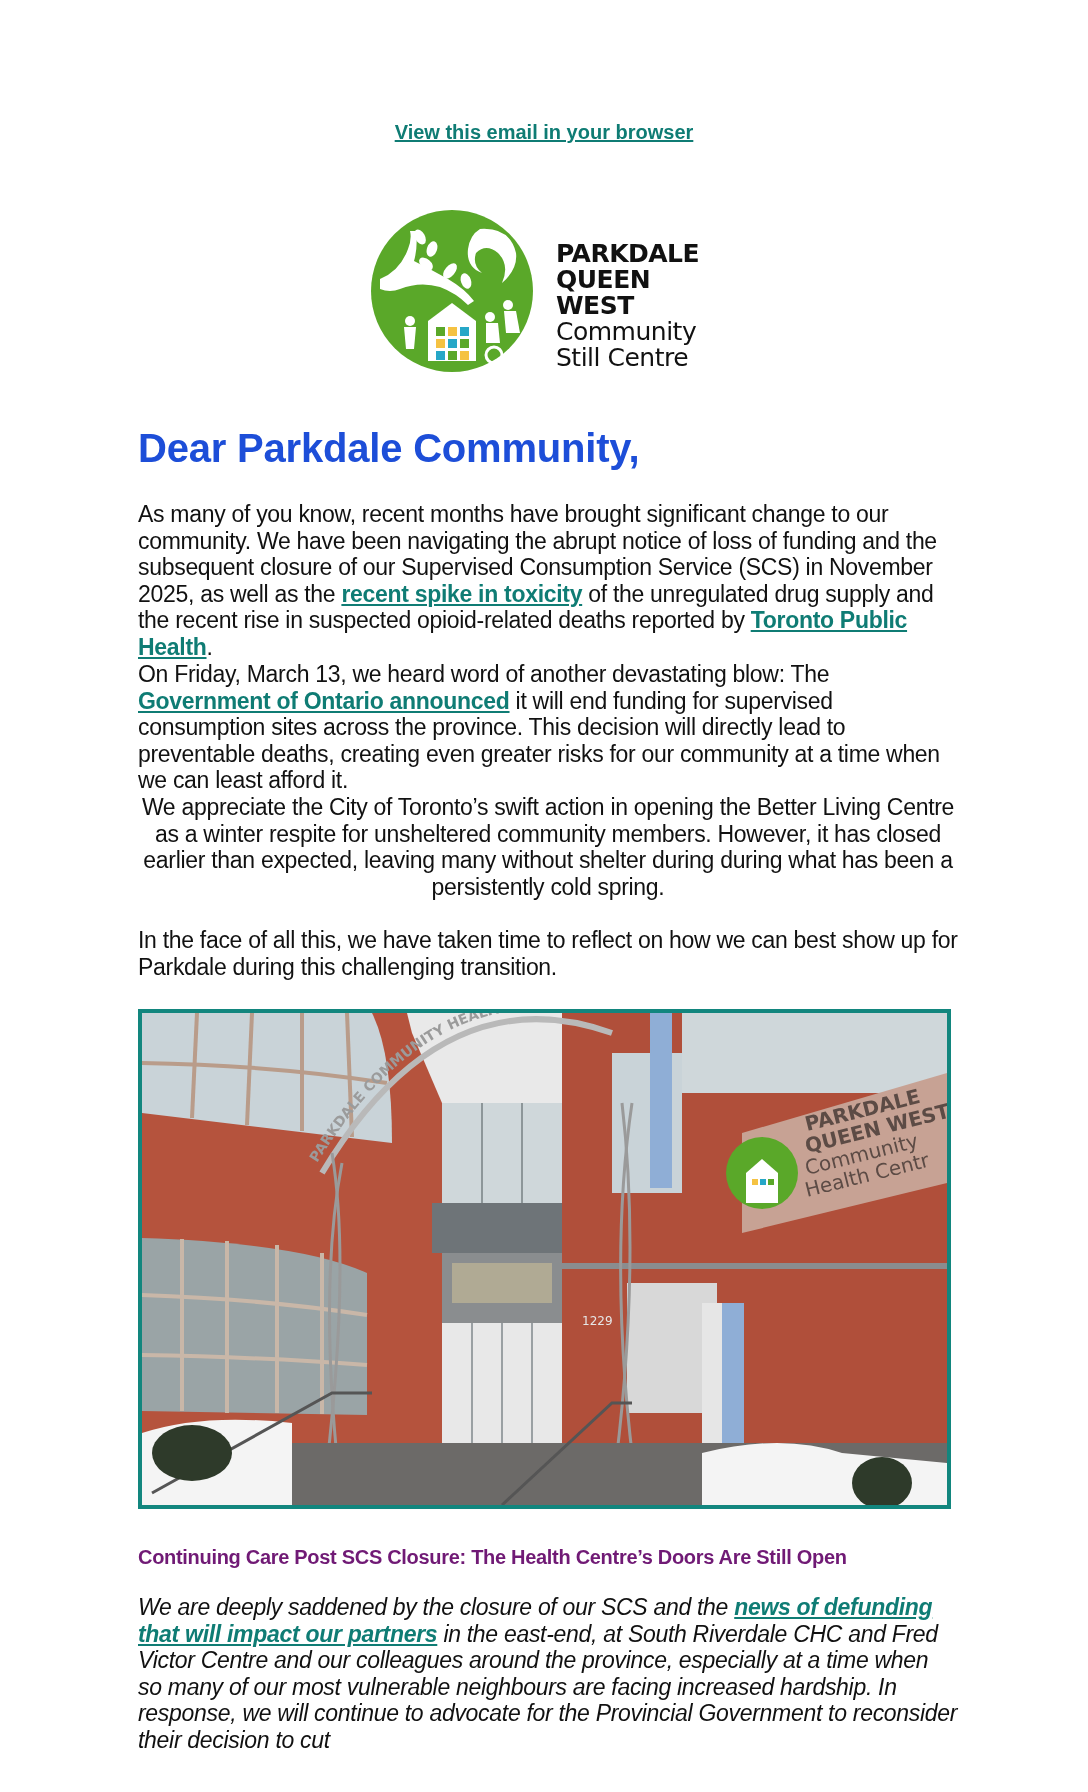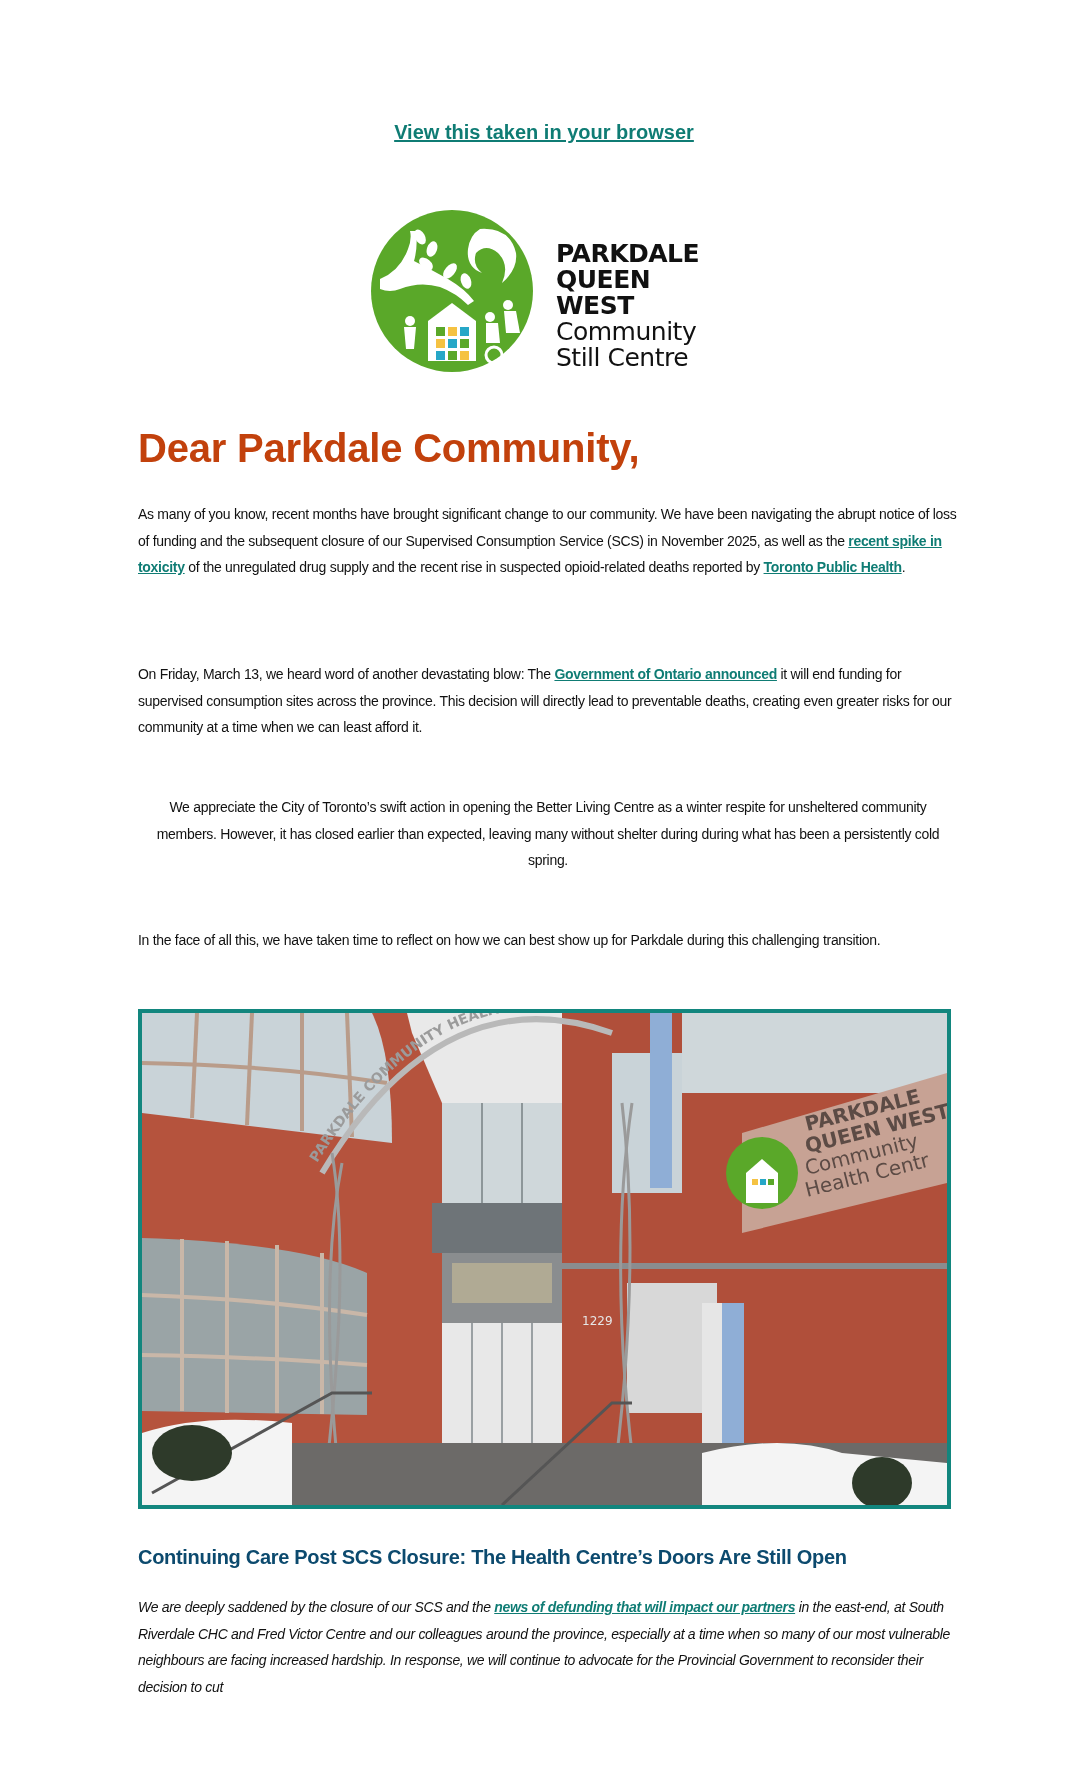--- a/index.html
+++ b/index.html
@@ -56,30 +56,30 @@
     .logo-text .light { font-weight: normal; font-size: 25px; display: block; }
 
     h1 {
       position: absolute;
       top: 424px;
       left: 138px;
       margin: 0;
       font-size: 40px;
       line-height: 48px;
       font-weight: bold;
-      color: #c2410c;
+      color: #1d4ed8;
       letter-spacing: -0.2px;
     }
 
     .para {
       position: absolute;
       left: 138px;
       width: 820px;
       margin: 0;
-      font-size: 14px;
+      font-size: 23px;
       line-height: 26.6px;
       color: #111;
       letter-spacing: -0.3px;
     }
 
     .photo-frame {
       position: absolute;
       top: 1009px;
       left: 138px;
       width: 813px;
@@ -91,29 +91,29 @@
     }
 
     h2 {
       position: absolute;
       top: 1544px;
       left: 138px;
       margin: 0;
       font-size: 20px;
       line-height: 26px;
       font-weight: bold;
-      color: #0c4a6e;
+      color: #701a75;
       letter-spacing: -0.3px;
     }
   </style>
 </head>
 <body>
 
 <div class="view-browser">
-  <a href="#">View this taken in your browser</a>
+  <a href="#">View this email in your browser</a>
 </div>
 
 <div class="logo">
   <svg class="logo-mark" viewBox="0 0 164 164" xmlns="http://www.w3.org/2000/svg">
     <circle cx="82" cy="82" r="81" fill="#5aa829"></circle>
 
     <path d="M10 70 Q30 62 38 40 Q42 30 40 22 L46 22 Q48 38 44 52 Q60 60 78 70 Q95 80 104 92 L98 96 Q86 84 70 78 Q50 72 30 80 Q20 84 10 80 Z" fill="#ffffff"></path>
     <ellipse cx="50" cy="28" rx="5" ry="8" fill="#fff" transform="rotate(-30 50 28)"></ellipse>
     <ellipse cx="62" cy="40" rx="5" ry="8" fill="#fff" transform="rotate(20 62 40)"></ellipse>
     <ellipse cx="56" cy="55" rx="5" ry="8" fill="#fff" transform="rotate(-50 56 55)"></ellipse>

